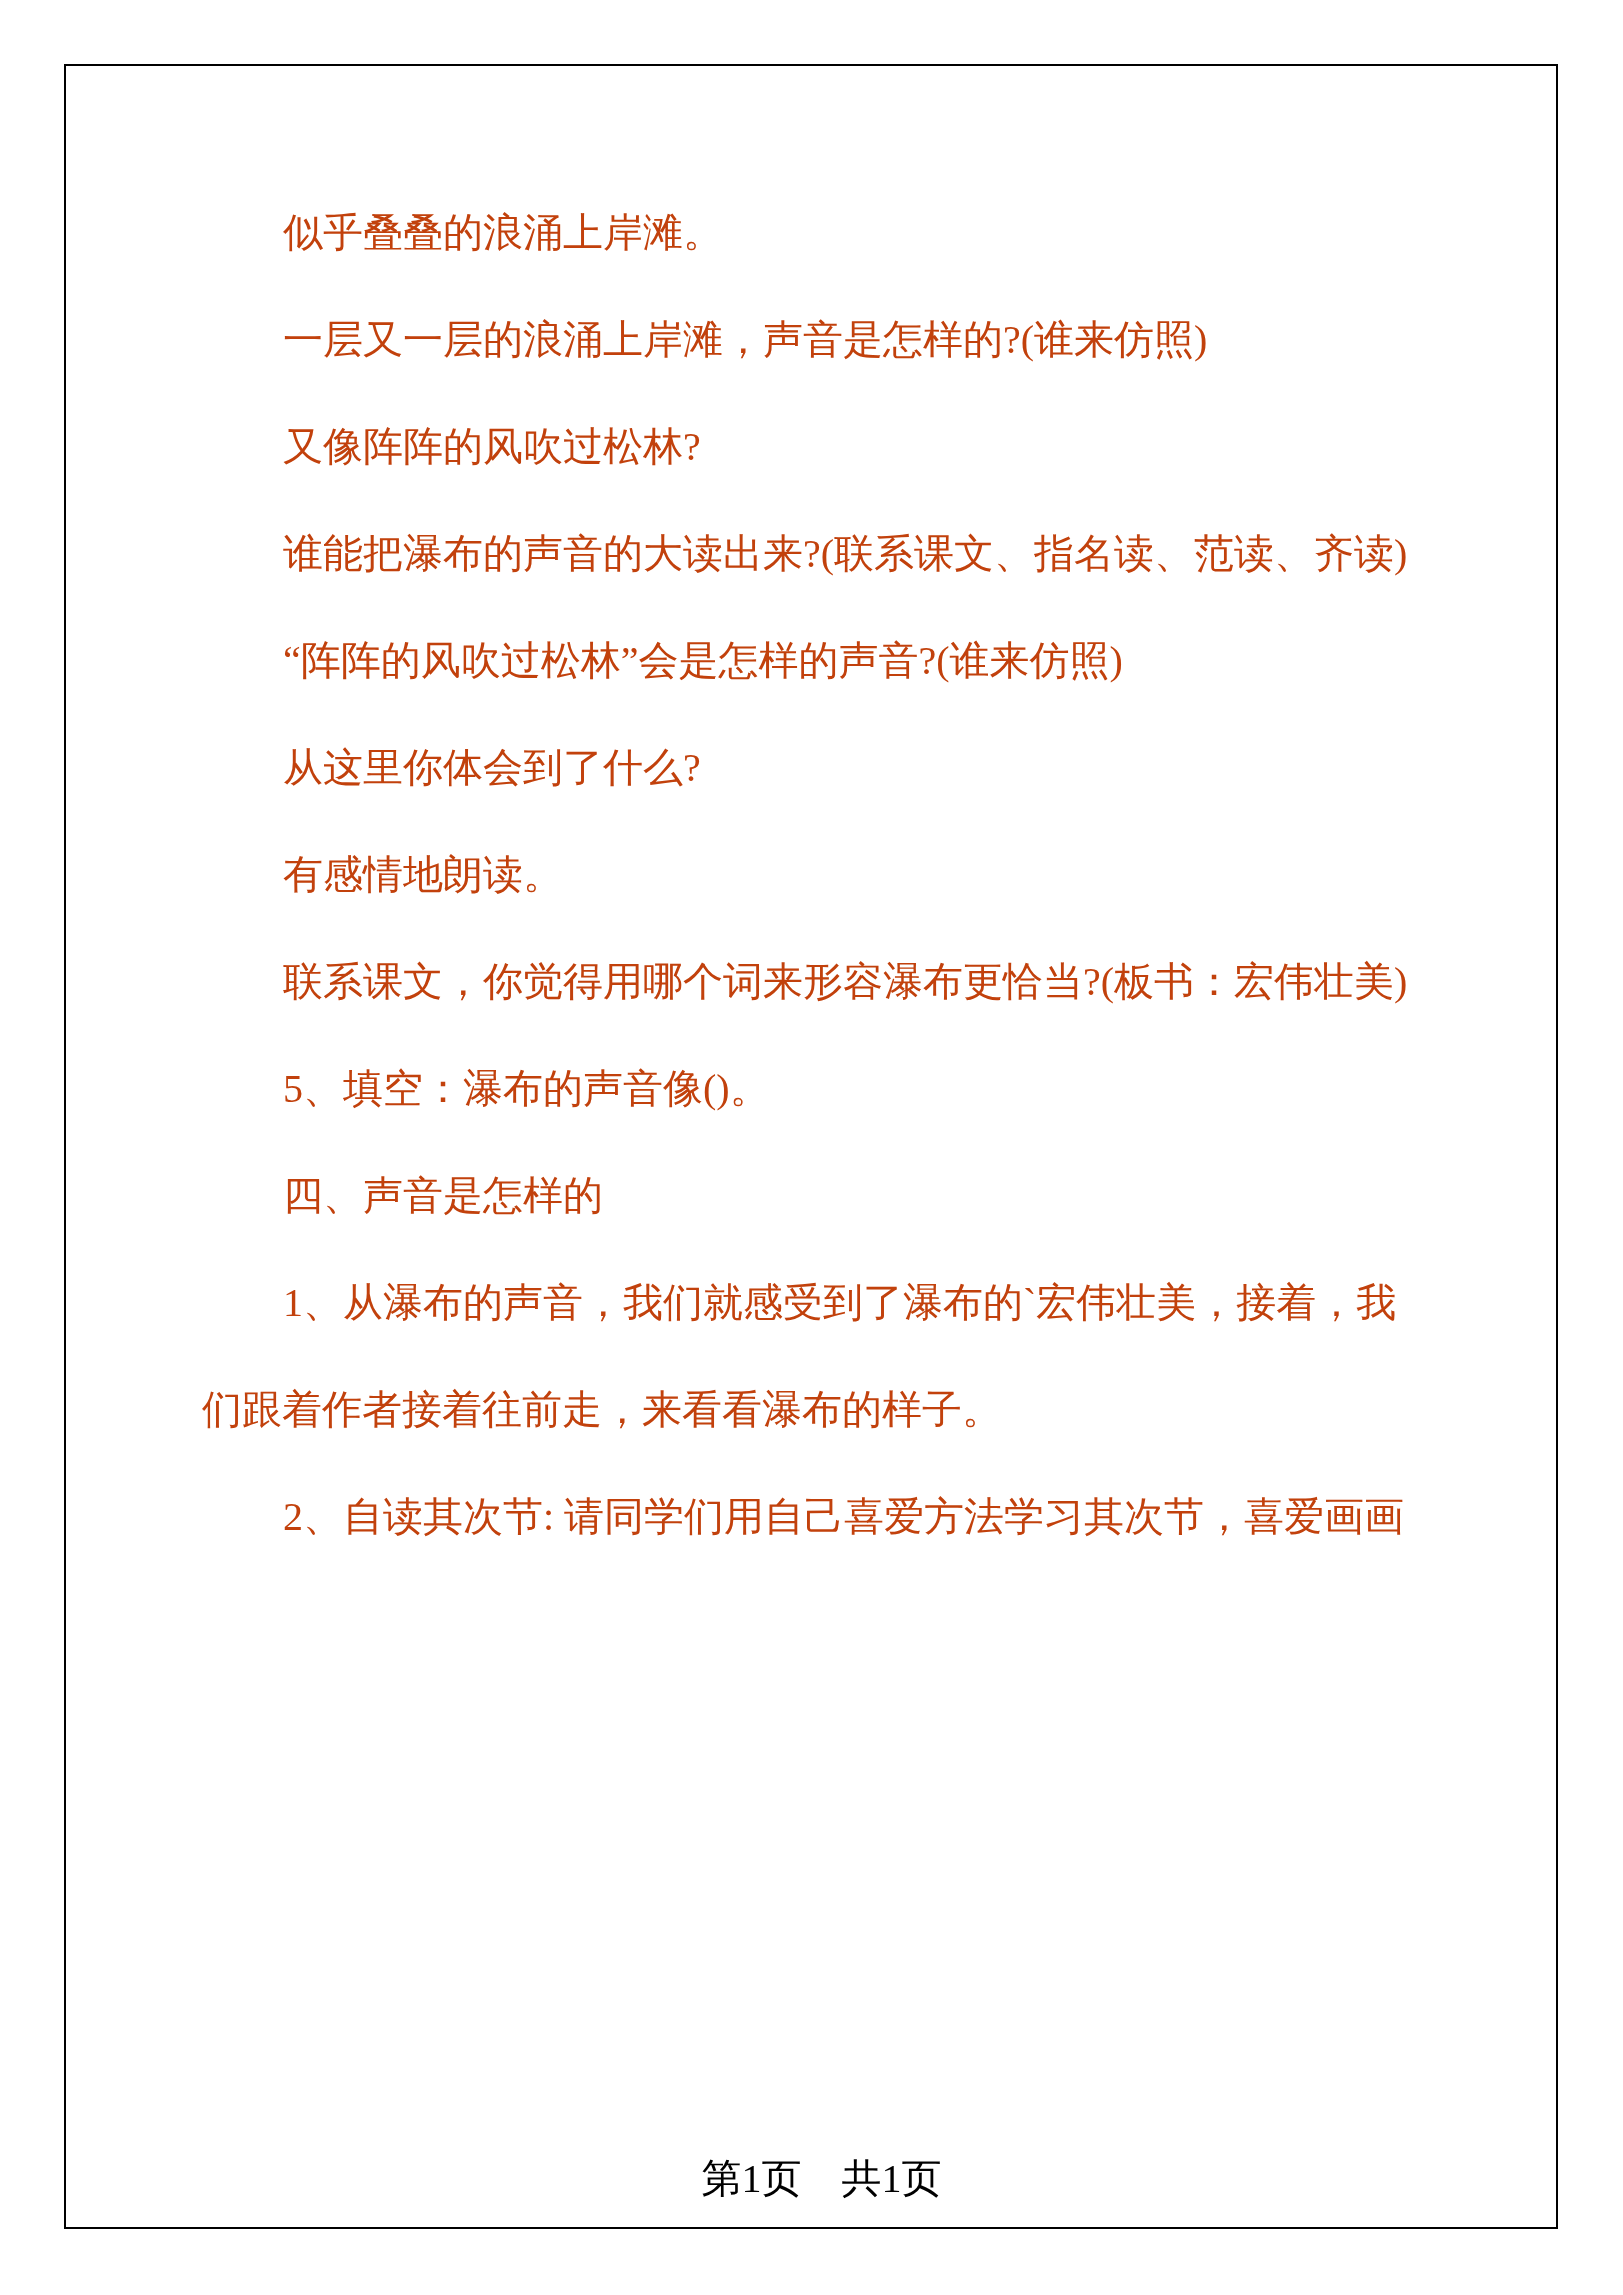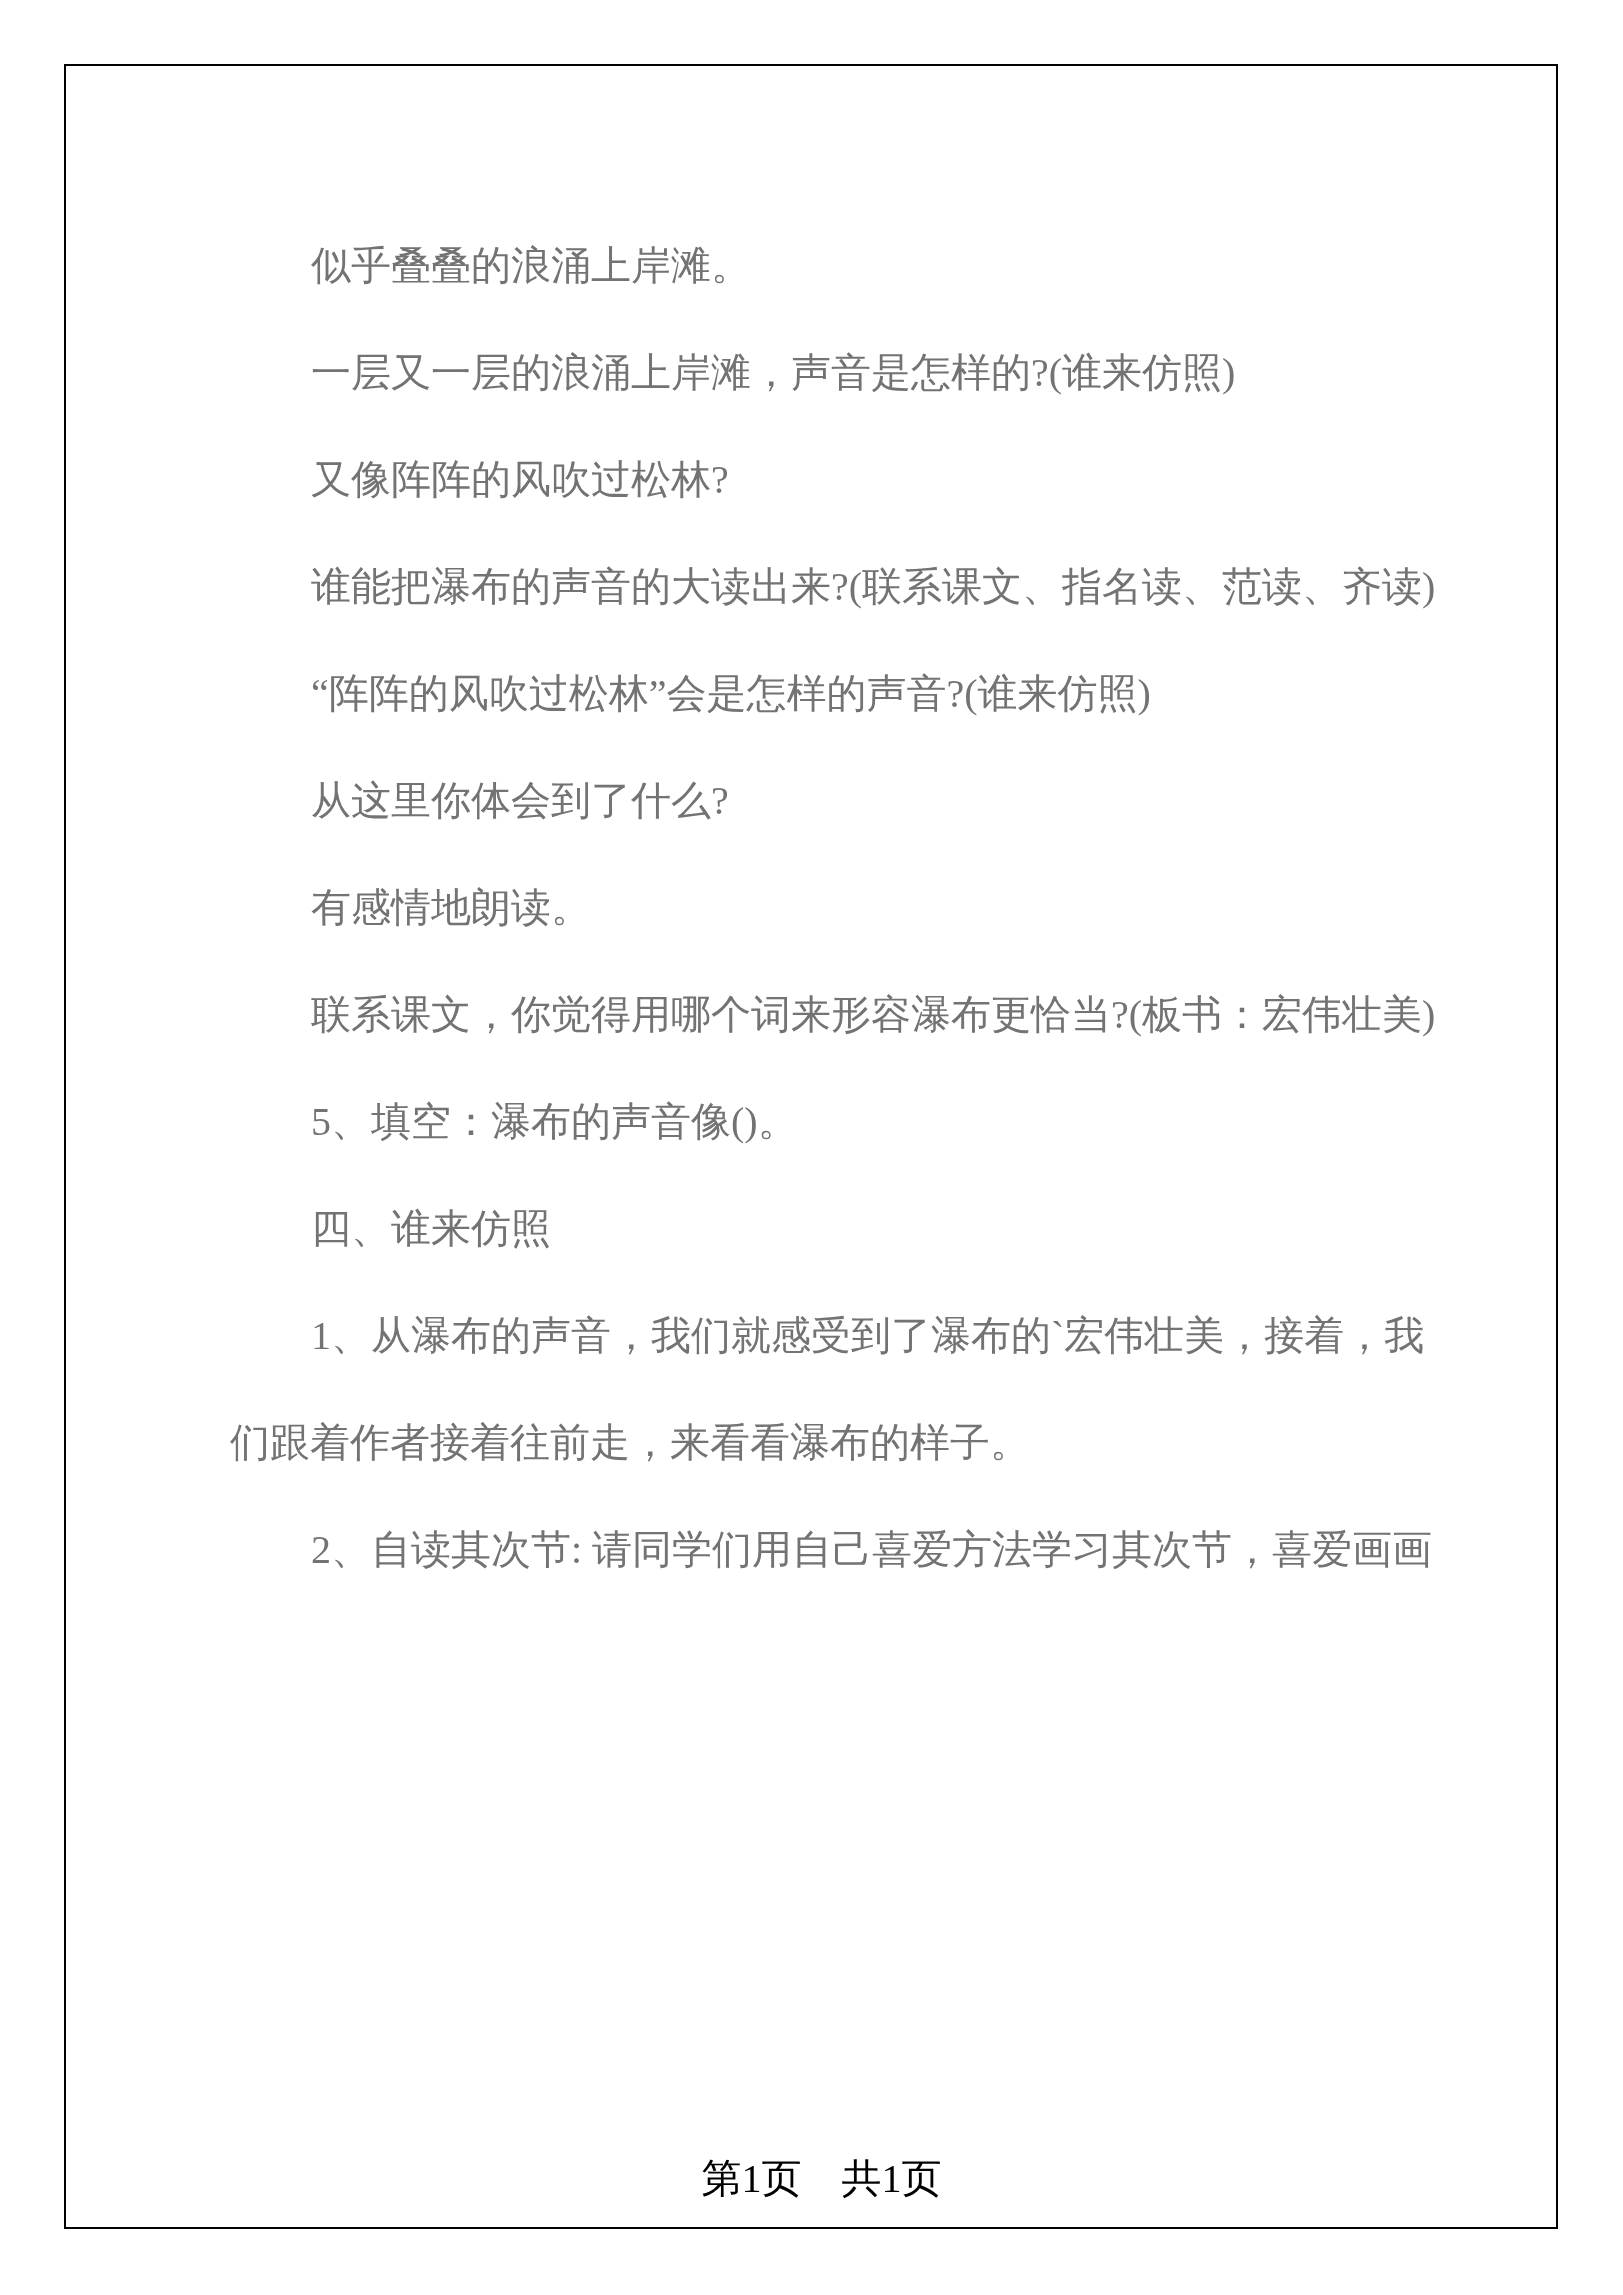--- a/index.html
+++ b/index.html
@@ -21,26 +21,25 @@
     top: 64px;
     width: 1494px;
     height: 2165px;
     border: 2.8px solid #000000;
     box-sizing: border-box;
     background: #ffffff;
   }
   .doc-content {
     position: absolute;
     left: 202px;
-    top: 212px;
+    top: 179px;
     width: 1223px;
     font-size: 40px;
     line-height: 107px;
-    color: #737373;
-    margin-left: 28px;
+    color: #c2410c;
   }
   .line {
     white-space: nowrap;
     overflow: visible;
   }
   .line.indent {
     padding-left: 81px;
   }
   .page-footer {
     position: absolute;
@@ -62,21 +61,21 @@
 <div class="doc-content">
   <div class="line indent">似乎叠叠的浪涌上岸滩。</div>
   <div class="line indent">一层又一层的浪涌上岸滩，声音是怎样的?(谁来仿照)</div>
   <div class="line indent">又像阵阵的风吹过松林?</div>
   <div class="line indent">谁能把瀑布的声音的大读出来?(联系课文、指名读、范读、齐读)</div>
   <div class="line indent">“阵阵的风吹过松林”会是怎样的声音?(谁来仿照)</div>
   <div class="line indent">从这里你体会到了什么?</div>
   <div class="line indent">有感情地朗读。</div>
   <div class="line indent">联系课文，你觉得用哪个词来形容瀑布更恰当?(板书：宏伟壮美)</div>
   <div class="line indent">5、填空：瀑布的声音像()。</div>
-  <div class="line indent">四、谁来仿照</div>
+  <div class="line indent">四、声音是怎样的</div>
   <div class="line indent">1、从瀑布的声音，我们就感受到了瀑布的`宏伟壮美，接着，我</div>
   <div class="line">们跟着作者接着往前走，来看看瀑布的样子。</div>
   <div class="line indent">2、自读其次节: 请同学们用自己喜爱方法学习其次节，喜爱画画</div>
 </div>
 
 <div class="page-footer">
   <span>第1页　共1页</span>
 </div>
 
 

